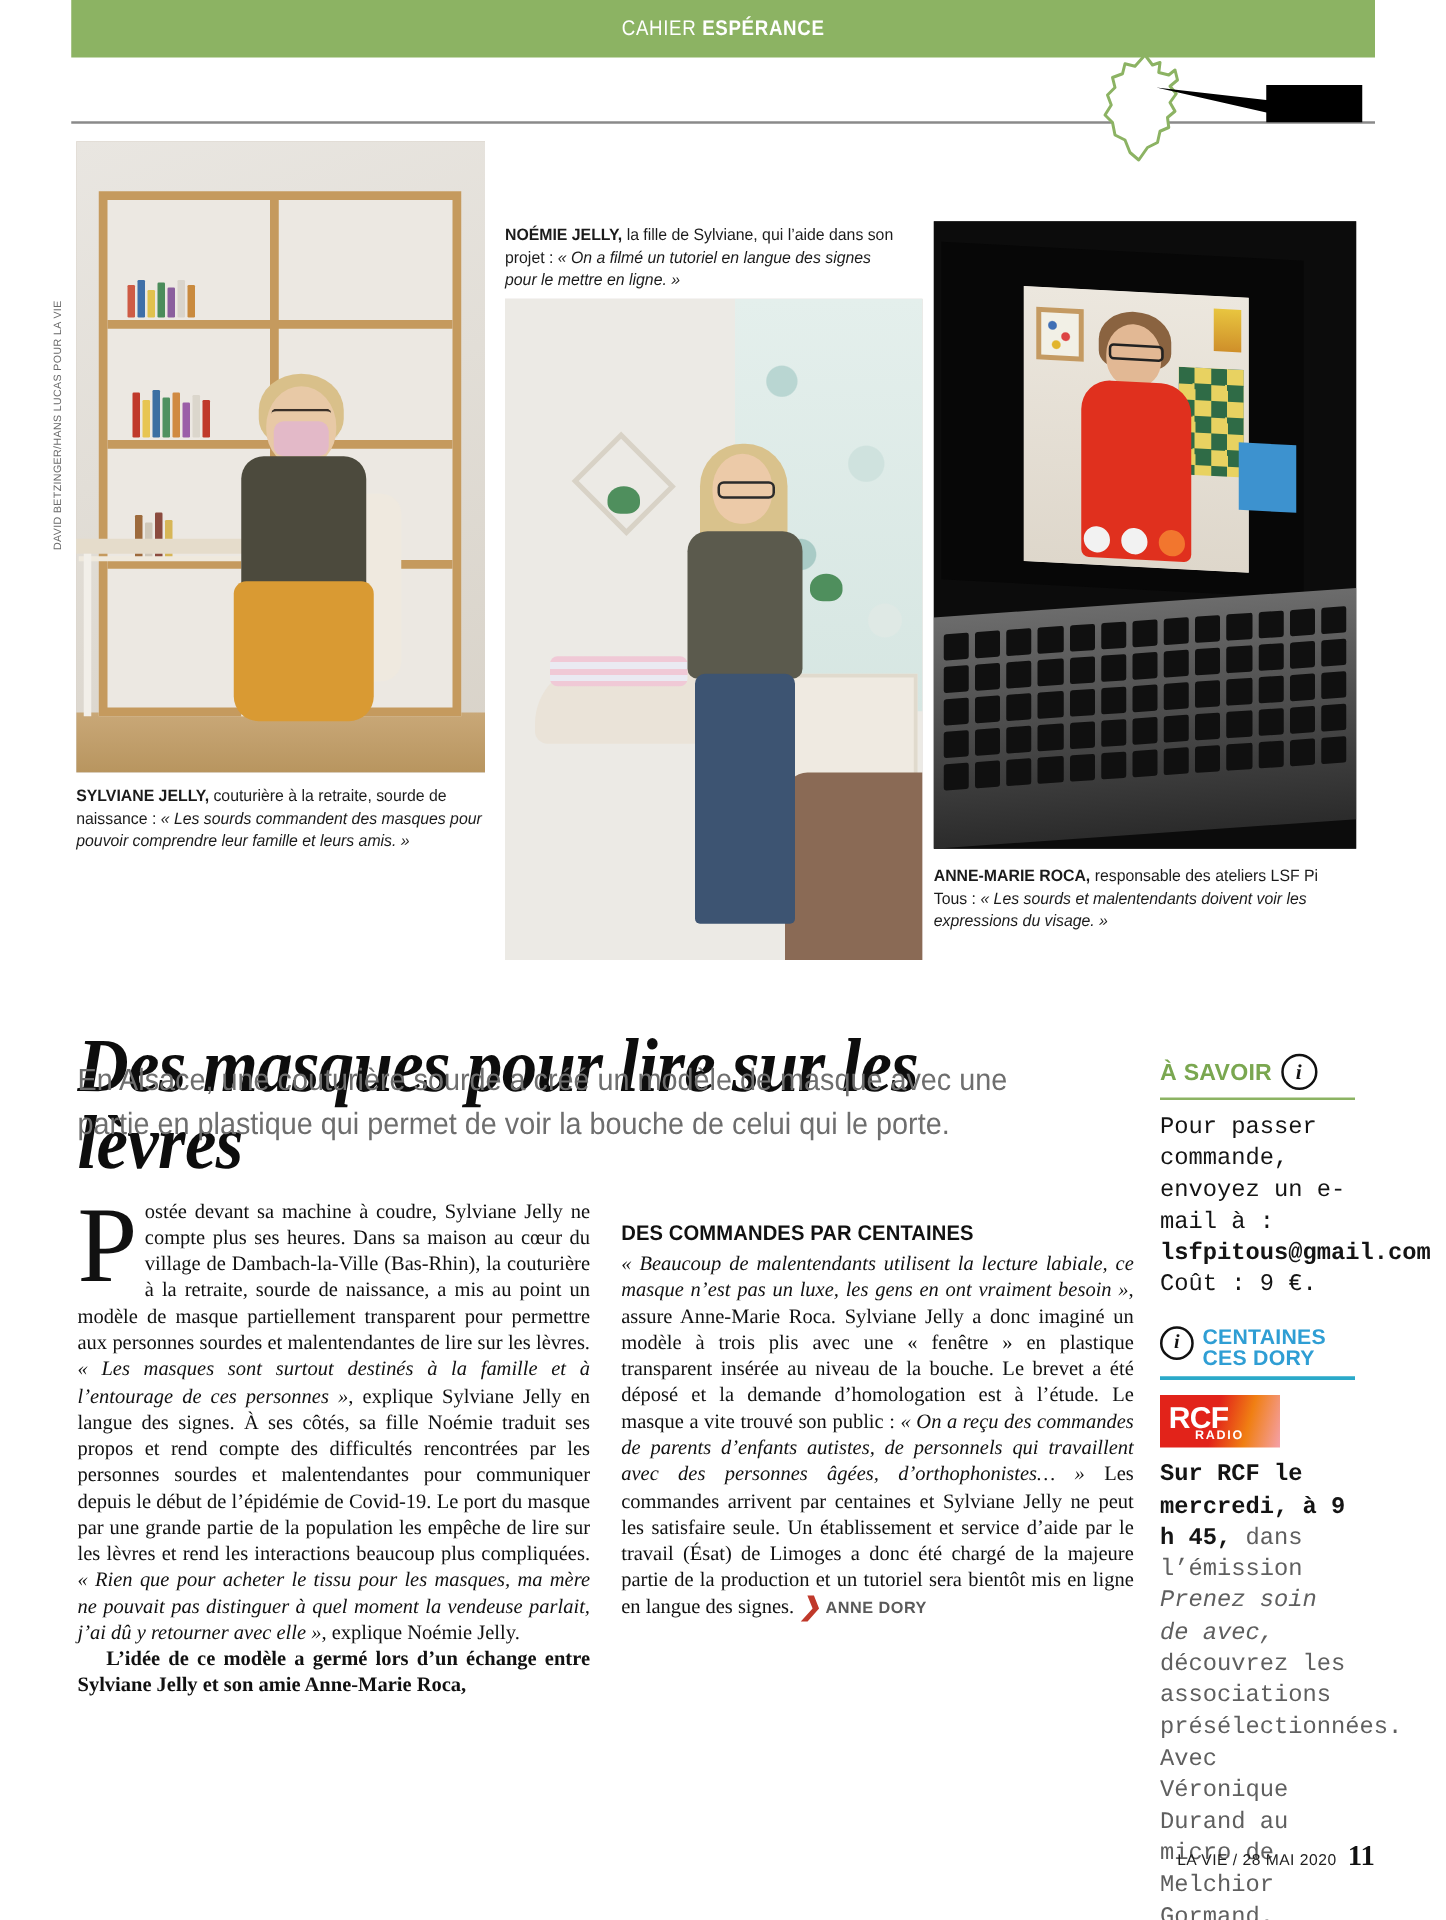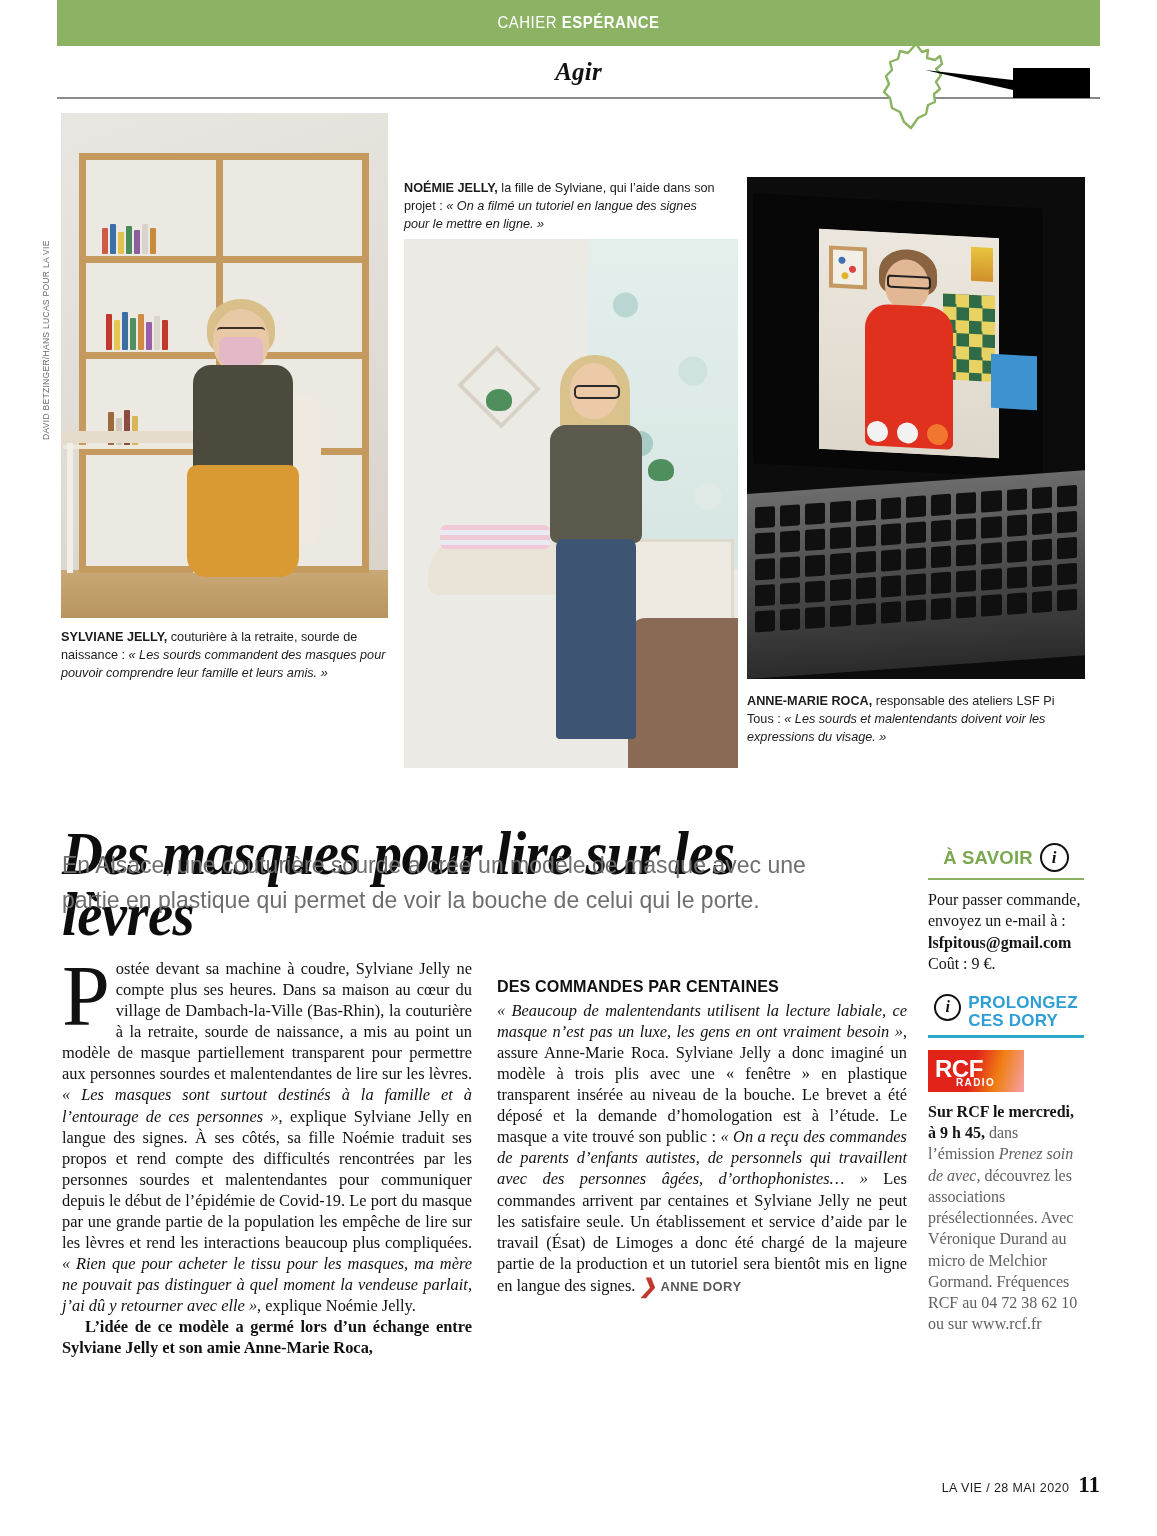--- a/index.html
+++ b/index.html
@@ -271,35 +271,35 @@
   }
 
   
   .sidebar { position: absolute; left: 928px; top: 843px; width: 156px; }
   .sb-rule-top { width: 156px; height: 2px; background: #8cb363; margin-top: 6px; }
   .sb-rule-blue { width: 156px; height: 3px; background: #2aa9c9; margin-top: 5px; }
 
   .sb-head {
     display: flex; align-items: center; gap: 7px;
     font-family: "Liberation Sans Narrow", "Liberation Sans", sans-serif;
-    font-weight: bold; font-size: 18.5px; color: #7aa750; letter-spacing: .2px; justify-content: center;
+    font-weight: bold; font-size: 18.5px; color: #7aa750; letter-spacing: .2px;
   }
   .sb-head.blue { color: #2f9ed4; font-size: 17px; line-height: 1.05; align-items: flex-start; }
   .info-badge {
     width: 25px; height: 25px; border-radius: 50%;
     border: 2.4px solid #111; color: #111; flex: none;
     display: flex; align-items: center; justify-content: center;
     font-family: "Liberation Serif", serif; font-weight: bold; font-size: 17px;
     font-style: italic;
   }
   .info-badge.sm { width: 23px; height: 23px; font-size: 16px; }
 
   .sb-text {
-    font-family: Liberation Serif, serif;
-    font-size: 16px;
+    font-family: Liberation Mono, monospace;
+    font-size: 19px;
     line-height: 1.33;
     color: #5f5f5f;
     margin-top: 9px;
   }
   .sb-text b { color: #141414; font-weight: bold; }
   .sb-text i { font-style: italic; }
   .sb-text .blk { color: #141414; }
 
   .rcf-logo {
     width: 96px; height: 42px; margin-top: 12px;
@@ -330,21 +330,20 @@
 </style>
 </head>
 <body>
 
 <div class="page">
 
   <div class="green-bar">
     <div class="green-bar-label"><span>CAHIER </span><span class="b">ESPÉRANCE</span></div>
   </div>
 
-  <div class="rubric">Agir</div>
   <div class="rule-under-rubric"></div>
 
   <div class="france-map">
     <svg viewBox="0 0 76 88" width="76" height="88" aria-hidden="true">
       <path d="M38 2 L44 10 L50 8 L49 16 L57 18 L62 14 L64 22 L58 27 L63 33 L58 40 L62 47 L56 52 L57 60 L50 63 L48 72 L40 76 L33 86 L26 80 L22 70 L14 66 L12 56 L6 50 L11 42 L8 34 L14 28 L12 20 L20 17 L22 9 L30 11 Z" fill="#ffffff" stroke="#8cb363" stroke-width="2.4" stroke-linejoin="round"></path>
     </svg>
   </div>
 
   <div class="region-flag">
     <svg viewBox="0 0 165 30" width="165" height="30" aria-hidden="true">
@@ -553,21 +552,21 @@
 
     <div class="sb-text">
       <span class="blk">Pour passer commande, envoyez un e-mail à : </span><b>lsfpitous@gmail.com</b><br>
       <span class="blk">Coût : 9 €.</span>
     </div>
 
 
     <div class="sb-head blue" style="margin-top:20px">
       <span class="info-badge sm">i</span>
       <span>
-        <span>PROLONGEZ</span><br>
+        <span>CENTAINES</span><br>
         <span>CES DORY</span>
       </span>
     </div>
     <div class="sb-rule-blue"></div>
 
     <div class="rcf-logo">
       <span class="rcf-t">RCF</span>
       <span class="rcf-s">RADIO</span>
     </div>
 

